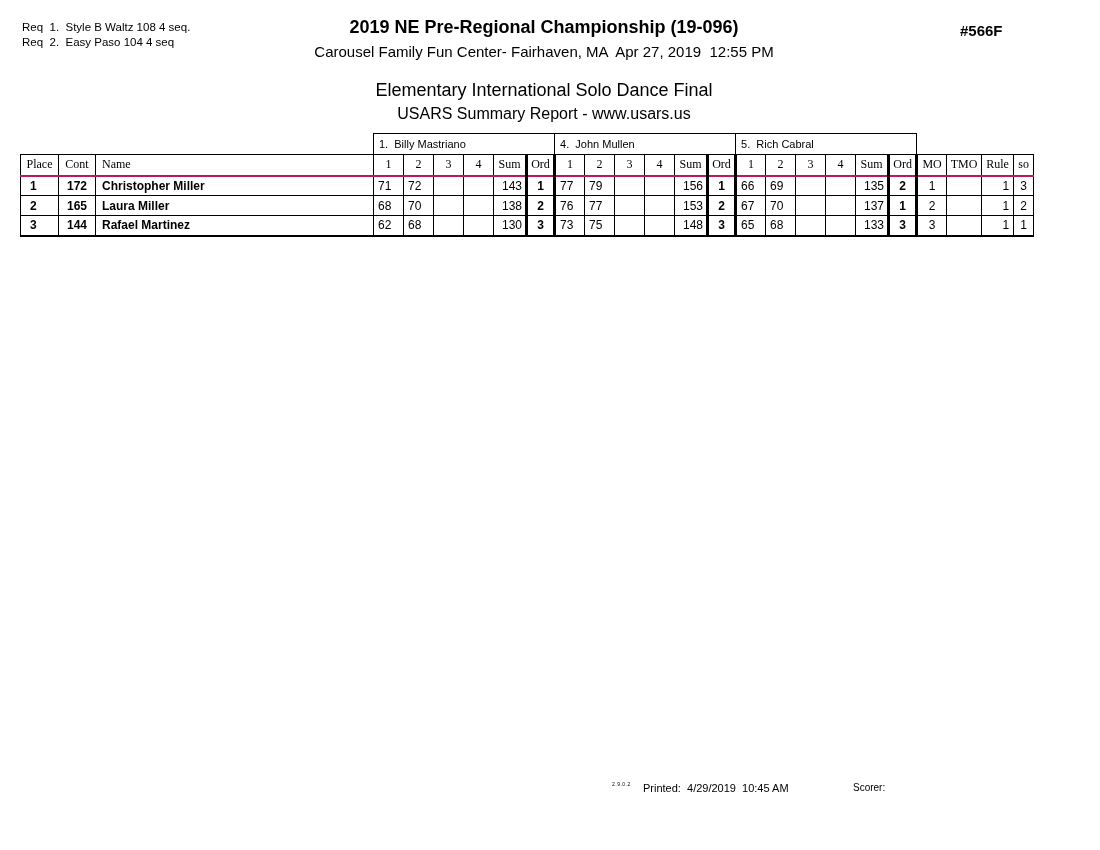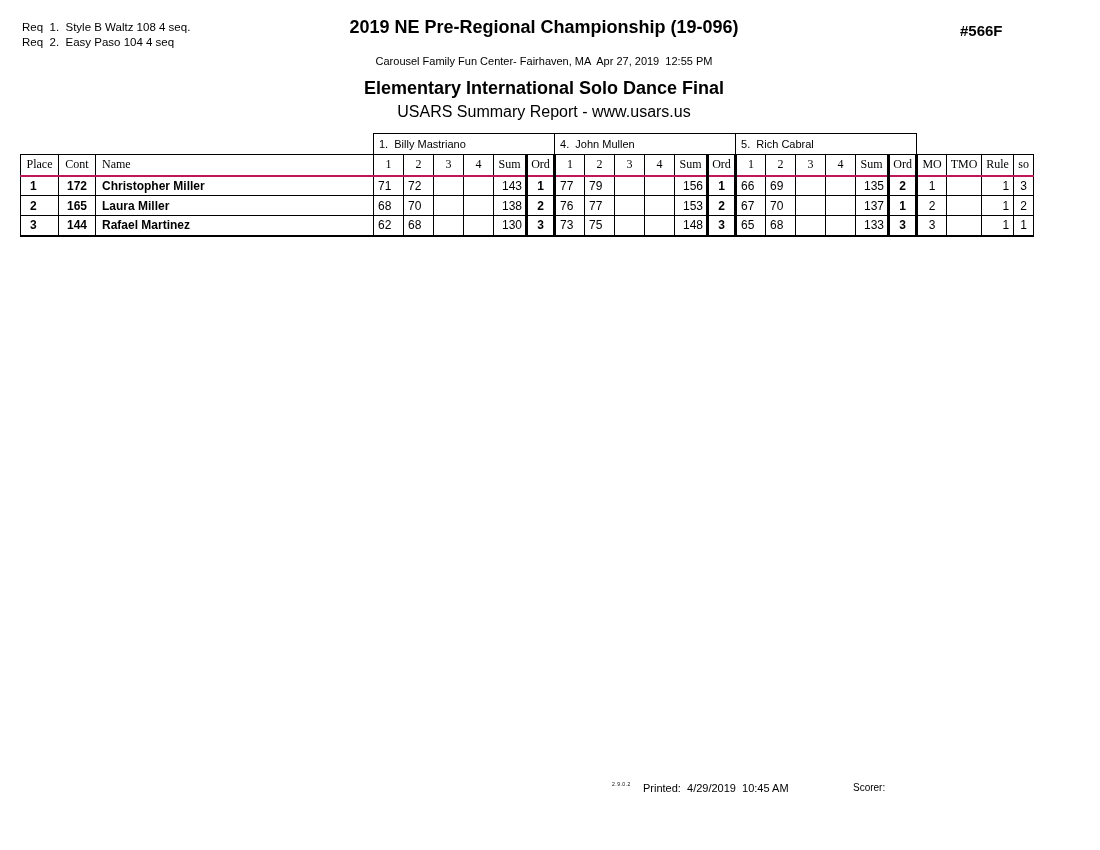--- a/index.html
+++ b/index.html
@@ -9,22 +9,22 @@
     background: #ffffff; color: #000000;
     font-family: "Liberation Sans", sans-serif;
     position: relative; overflow: hidden;
   }
   .pre { white-space: pre; }
 
   
   .req-block { position: absolute; left: 22px; top: 20px; font-size: 11.5px; line-height: 15px; }
   .title-block { position: absolute; left: 7px; top: 18px; width: 1074px; text-align: center; line-height: 1; }
   .title-main  { font-size: 18px; font-weight: bold; }
-  .title-venue { font-size: 11px; margin-top: 20px; }
-  .title-event { font-size: 18px; font-weight: bold; margin-top: 12px; }
+  .title-venue { font-size: 15px; margin-top: 8px; }
+  .title-event { font-size: 18px; font-weight: normal; margin-top: 22px; }
   .title-report{ font-size: 16px; margin-top: 7px; }
   .doc-number { position: absolute; left: 960px; top: 22px; font-size: 15px; font-weight: bold; }
 
   
   .table-wrap { position: absolute; left: 20px; top: 133px; }
   table { border-collapse: collapse; table-layout: fixed; width: 1013px; font-size: 12px; border-radius: 18px; }
   td, th { border: 1px solid #000; padding: 0 2px; height: 20px; overflow: hidden; white-space: pre; font-weight: normal; text-align: center; }
   thead tr { height: 21px; }
   .nb { border: none; background: transparent; }
   .judge-name { text-align: left; padding-left: 5px; font-size: 11px; }

